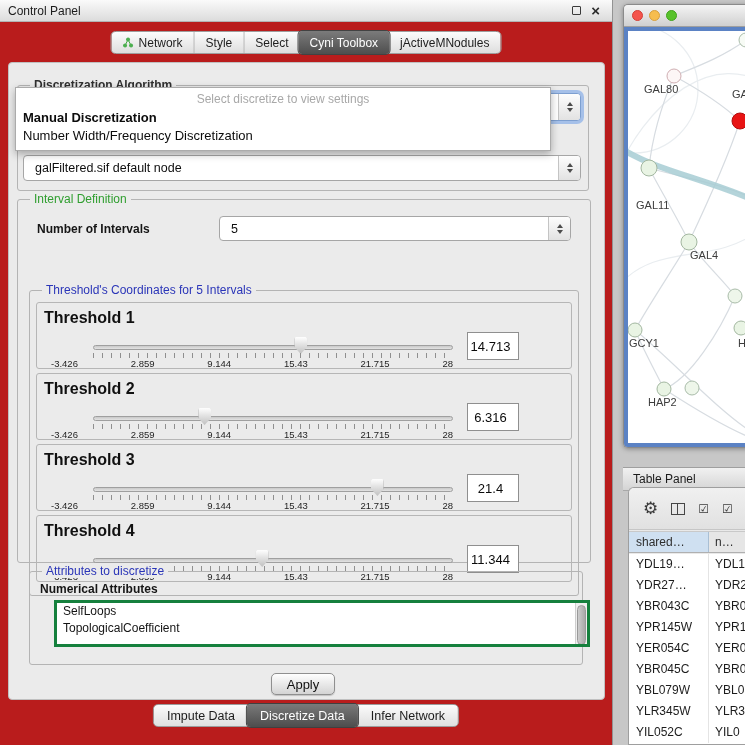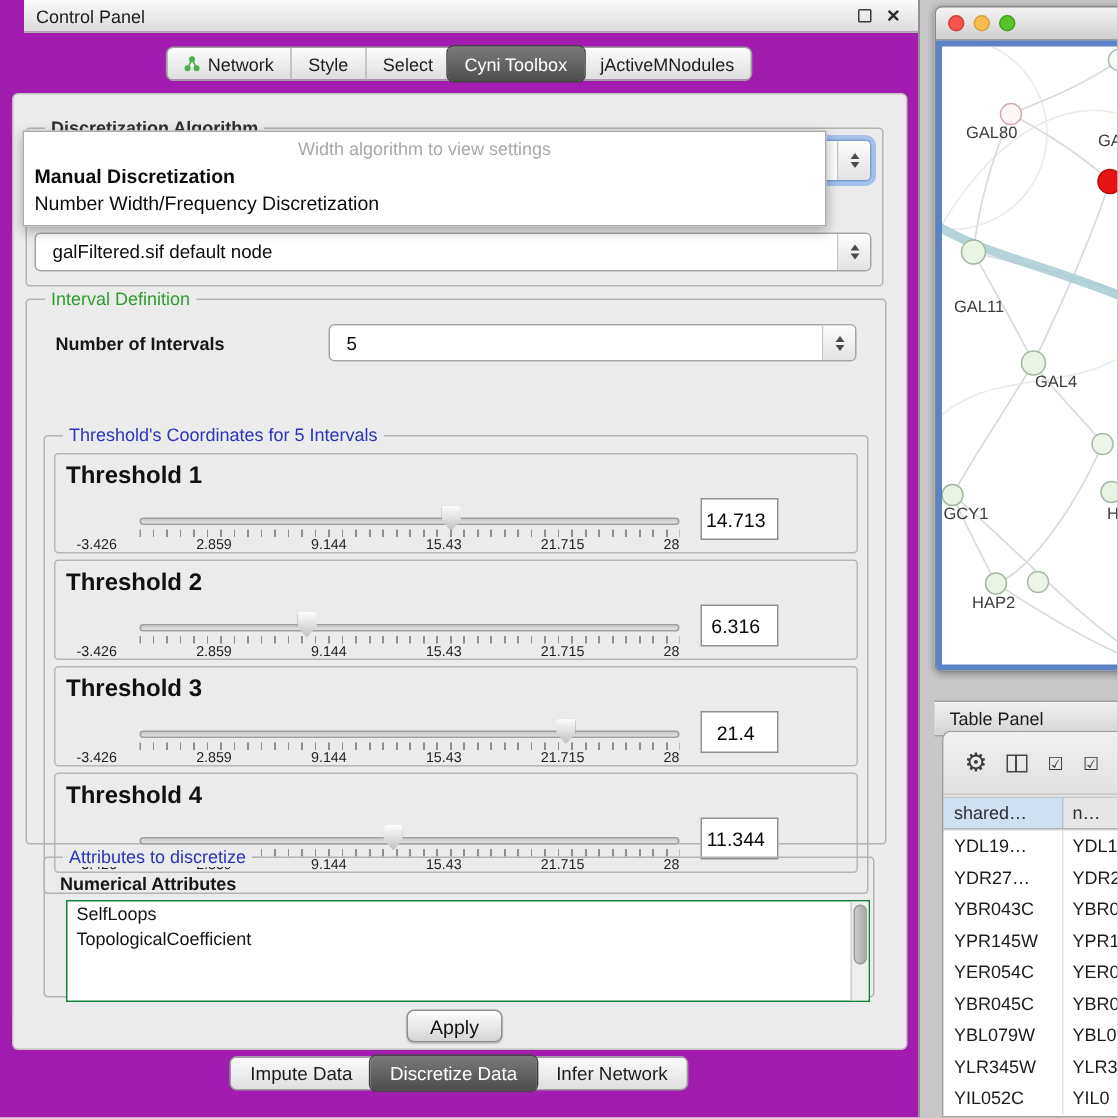--- a/index.html
+++ b/index.html
@@ -1,21 +1,21 @@
 <!DOCTYPE html>
 <html><head>
 <meta charset="utf-8">
 <style>
   *{margin:0;padding:0;box-sizing:border-box;}
   html,body{background:#bdbdbd;}
   body{font-family:"Liberation Sans","DejaVu Sans",sans-serif;}
   #app{position:relative;width:745px;height:745px;background:#c7c7c7;overflow:hidden;font-size:12px;color:#1a1a1a;}
 
   
-  .cp{position:absolute;left:0;top:0;width:613px;height:745px;background:#a21caf;border-right:1px solid #939393;padding-left:16px;}
+  .cp{position:absolute;left:0;top:0;width:613px;height:745px;background:#b91c1c;border-right:1px solid #939393;}
   .cp-titlebar{height:22px;background:linear-gradient(#fafafa,#dcdcdc);border-bottom:1px solid #b3b3b3;display:flex;align-items:center;padding:0 12px 0 8px;}
   .cp-title{font-size:12px;color:#1c1c1c;}
   .cp-controls{margin-left:auto;display:flex;gap:10px;align-items:center;color:#2e2e2e;}
   .float-icon{width:9px;height:9px;border:1.5px solid #3a3a3a;display:inline-block;border-radius:1px;}
   .close-icon{font-size:15px;font-weight:bold;line-height:10px;}
 
   .tabs{position:absolute;top:31px;left:50%;transform:translateX(-50%);display:flex;align-items:stretch;height:23px;border:1px solid #9e9e9e;border-radius:5px;background:linear-gradient(#fcfcfc,#dedede);white-space:nowrap;}
   .tab{display:flex;align-items:center;gap:5px;padding:0 11px;font-size:12px;color:#1d1d1d;}
   .tab + .tab{border-left:1px solid #b9b9b9;}
   .tab.selected{background:linear-gradient(#7b7b7b,#4e4e4e);color:#fff;border-radius:4px;margin:-1px;z-index:1;border-left:none;box-shadow:0 0 0 1px #424242;}
@@ -57,21 +57,21 @@
   .t-label{position:absolute;left:7px;top:6px;font-weight:bold;font-size:16px;color:#111;}
   .t-value{position:absolute;left:430px;top:29px;width:52px;height:28px;background:#fff;border:1px solid #8f8f8f;font-size:13px;color:#0b0b0b;text-align:center;padding:6px 5px 0 0;}
   .t-slider{position:absolute;left:56px;top:36px;width:360px;height:16px;}
   .t-track{position:absolute;left:0;top:6px;width:100%;height:5px;background:linear-gradient(#c9c9c9,#e3e3e3);border:1px solid #9f9f9f;border-radius:3px;}
   .t-thumb{position:absolute;top:-2px;width:13px;height:17px;transform:translateX(-50%);background:linear-gradient(#fefefe,#c0c0c0);clip-path:polygon(0 10%,12% 0,88% 0,100% 10%,100% 58%,50% 100%,0 58%);filter:drop-shadow(0 0 1px #777);}
   .t-ticks{position:absolute;left:56px;top:50px;width:360px;height:5px;background:repeating-linear-gradient(90deg,#8f8f8f 0 1px,transparent 1px 9px);}
   .t-scale{position:absolute;left:14px;top:55px;width:402px;display:flex;justify-content:space-between;font-size:9.5px;color:#1e1e1e;}
 
   .attr-group{left:20px;top:508px;width:554px;height:94px;}
   .na-label{left:10px;top:10px;font-weight:bold;}
-  .listbox{position:absolute;left:14px;top:28px;width:536px;height:68px;background:#fff;border:1px solid #15803d;overflow:hidden;}
+  .listbox{position:absolute;left:24px;top:28px;width:536px;height:47px;background:#fff;border:3px solid #15803d;overflow:hidden;}
   .list-item{font-size:12px;line-height:17px;padding-left:6px;color:#141414;white-space:nowrap;}
   .scrollbar{position:absolute;right:0;top:0;bottom:0;width:12px;background:#efefef;border-left:1px solid #cfcfcf;}
   .scroll-thumb{position:absolute;top:2px;right:1px;width:9px;height:40px;border-radius:5px;background:linear-gradient(90deg,#cdcdcd,#a8a8a8);border:1px solid #9a9a9a;}
 
   .apply{position:absolute;left:262px;top:610px;width:64px;height:22px;border:1px solid #8f8f8f;border-radius:5px;background:linear-gradient(#fefefe,#d4d4d4);font-size:13px;color:#111;font-family:inherit;box-shadow:0 1px 1px rgba(0,0,0,.18);}
 
   .bottom-tabs{position:absolute;top:704px;left:50%;transform:translateX(-50%);display:flex;align-items:stretch;height:23px;border:1px solid #9c9c9c;border-radius:5px;background:linear-gradient(#fbfbfb,#dfdfdf);white-space:nowrap;}
   .btab{display:flex;align-items:center;padding:0 13px;font-size:12.5px;color:#1c1c1c;}
   .btab + .btab{border-left:1px solid #b9b9b9;}
   .btab.selected{background:linear-gradient(#7a7a7a,#4d4d4d);color:#fff;border-radius:4px;margin:-1px;z-index:1;border-left:none;box-shadow:0 0 0 1px #404040;}
@@ -153,21 +153,21 @@
 
       <div class="combo combo-algo focused">
         <span class="combo-text"></span>
         <span class="combo-stepper">
           <span class="arrow-up"></span>
           <span class="arrow-down"></span>
         </span>
       </div>
 
       <div class="popup">
-        <div class="popup-placeholder">Width algorithm to view settings</div>
+        <div class="popup-placeholder">Select discretize to view settings</div>
         <div>
             <div class="popup-item bold">Manual Discretization</div>
             <div class="popup-item">Number Width/Frequency Discretization</div>
           </div>
       </div>
 
       <div class="label td-label">Table Data</div>
       <div class="combo combo-td">
         <span class="combo-text">galFiltered.sif default node</span>
         <span class="combo-stepper">

